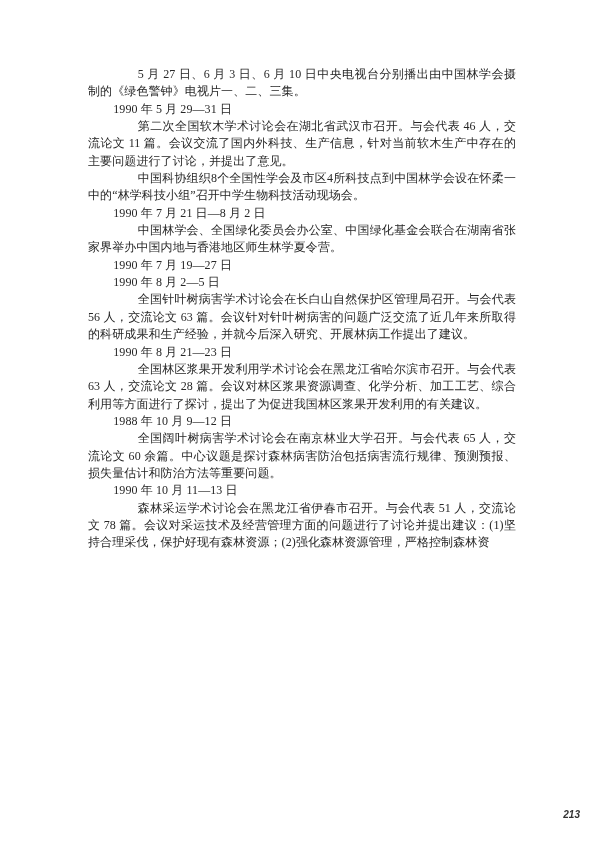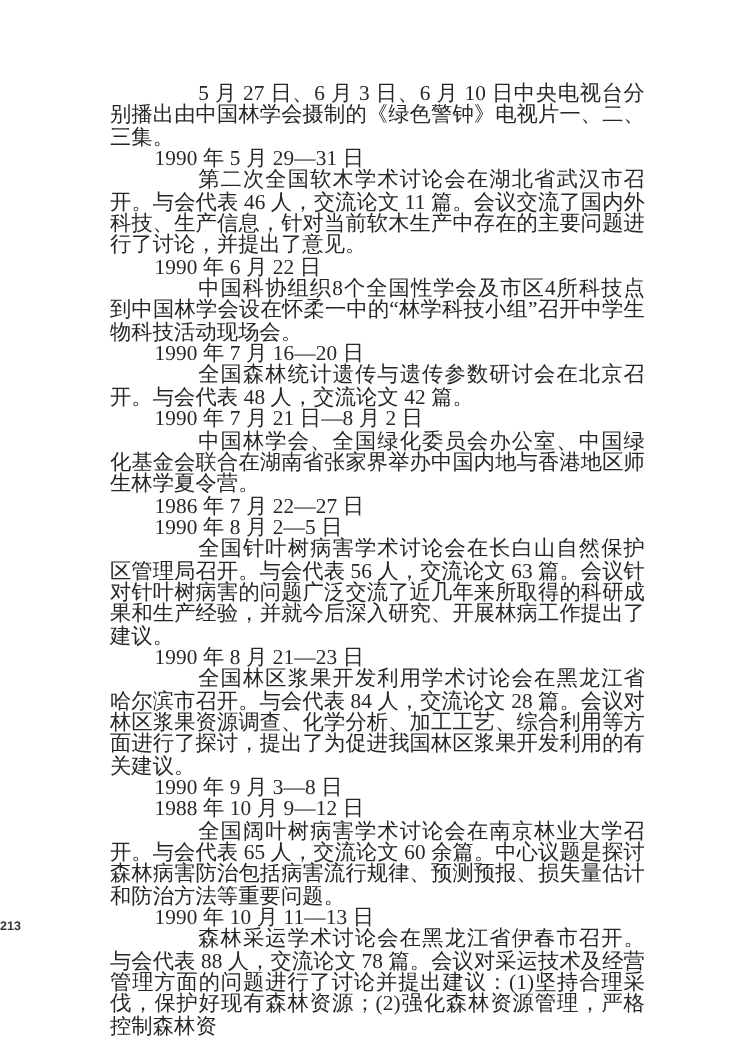--- a/index.html
+++ b/index.html
@@ -16,97 +16,92 @@
     left: 0; top: 0;
     width: 600px; height: 848px;
     background: #ffffff;
   }
   .content {
     position: absolute;
     left: 88px;
     top: 66px;
     width: 428px;
     color: #262626;
-    font-size: 17px;
+    font-size: 12px;
     line-height: 17.35px;
     text-align: justify;
     letter-spacing: 0.1px;
   }
   .para {
     margin: 0;
     text-indent: 4.15em;
   }
   .entry-date {
     text-indent: 2.1em;
     white-space: nowrap;
   }
   .pageno {
     position: absolute;
     left: 0;
-    top: 736px;
+    top: 809px;
     width: 580px;
-    text-align: left;
+    text-align: right;
     font-family: "Liberation Sans", "DejaVu Sans", sans-serif;
     font-size: 10px;
     font-weight: bold;
     color: #333333;
+    font-style: italic;
   }
 </style>
 </head>
 <body>
 
 <div class="page">
   <div class="content">
     <p class="para">5 月 27 日、6 月 3 日、6 月 10 日中央电视台分别播出由中国林学会摄制的《绿色警钟》电视片一、二、三集。</p>
     <div id="entries">
   <div class="entry">
     <div class="entry-date">1990 年 5 月 29—31 日</div>
     <p class="para">第二次全国软木学术讨论会在湖北省武汉市召开。与会代表 46 人，交流论文 11 篇。会议交流了国内外科技、生产信息，针对当前软木生产中存在的主要问题进行了讨论，并提出了意见。</p>
   </div>
 
   <div class="entry">
-    <div class="entry-date">1990 年 6 月 22 日</div>
     <p class="para">中国科协组织8个全国性学会及市区4所科技点到中国林学会设在怀柔一中的“林学科技小组”召开中学生物科技活动现场会。</p>
   </div>
 
-  <div class="entry">
-    <div class="entry-date">1990 年 7 月 16—20 日</div>
-    <p class="para">全国森林统计遗传与遗传参数研讨会在北京召开。与会代表 48 人，交流论文 42 篇。</p>
-  </div>
 
   <div class="entry">
     <div class="entry-date">1990 年 7 月 21 日—8 月 2 日</div>
     <p class="para">中国林学会、全国绿化委员会办公室、中国绿化基金会联合在湖南省张家界举办中国内地与香港地区师生林学夏令营。</p>
   </div>
 
   <div class="entry">
-    <div class="entry-date">1986 年 7 月 22—27 日</div>
+    <div class="entry-date">1990 年 7 月 19—27 日</div>
   </div>
 
   <div class="entry">
     <div class="entry-date">1990 年 8 月 2—5 日</div>
     <p class="para">全国针叶树病害学术讨论会在长白山自然保护区管理局召开。与会代表 56 人，交流论文 63 篇。会议针对针叶树病害的问题广泛交流了近几年来所取得的科研成果和生产经验，并就今后深入研究、开展林病工作提出了建议。</p>
   </div>
 
   <div class="entry">
     <div class="entry-date">1990 年 8 月 21—23 日</div>
-    <p class="para">全国林区浆果开发利用学术讨论会在黑龙江省哈尔滨市召开。与会代表 84 人，交流论文 28 篇。会议对林区浆果资源调查、化学分析、加工工艺、综合利用等方面进行了探讨，提出了为促进我国林区浆果开发利用的有关建议。</p>
+    <p class="para">全国林区浆果开发利用学术讨论会在黑龙江省哈尔滨市召开。与会代表 63 人，交流论文 28 篇。会议对林区浆果资源调查、化学分析、加工工艺、综合利用等方面进行了探讨，提出了为促进我国林区浆果开发利用的有关建议。</p>
   </div>
 
 
   <div class="entry">
-    <div class="entry-date">1990 年 9 月 3—8 日</div>
   </div>
 
 
   <div class="entry">
     <div class="entry-date">1988 年 10 月 9—12 日</div>
     <p class="para">全国阔叶树病害学术讨论会在南京林业大学召开。与会代表 65 人，交流论文 60 余篇。中心议题是探讨森林病害防治包括病害流行规律、预测预报、损失量估计和防治方法等重要问题。</p>
   </div>
 
   <div class="entry">
     <div class="entry-date">1990 年 10 月 11—13 日</div>
-    <p class="para">森林采运学术讨论会在黑龙江省伊春市召开。与会代表 88 人，交流论文 78 篇。会议对采运技术及经营管理方面的问题进行了讨论并提出建议：(1)坚持合理采伐，保护好现有森林资源；(2)强化森林资源管理，严格控制森林资</p>
+    <p class="para">森林采运学术讨论会在黑龙江省伊春市召开。与会代表 51 人，交流论文 78 篇。会议对采运技术及经营管理方面的问题进行了讨论并提出建议：(1)坚持合理采伐，保护好现有森林资源；(2)强化森林资源管理，严格控制森林资</p>
   </div>
 </div>
   </div>
   <div class="pageno">213</div>
 </div>
 
 </body></html>

